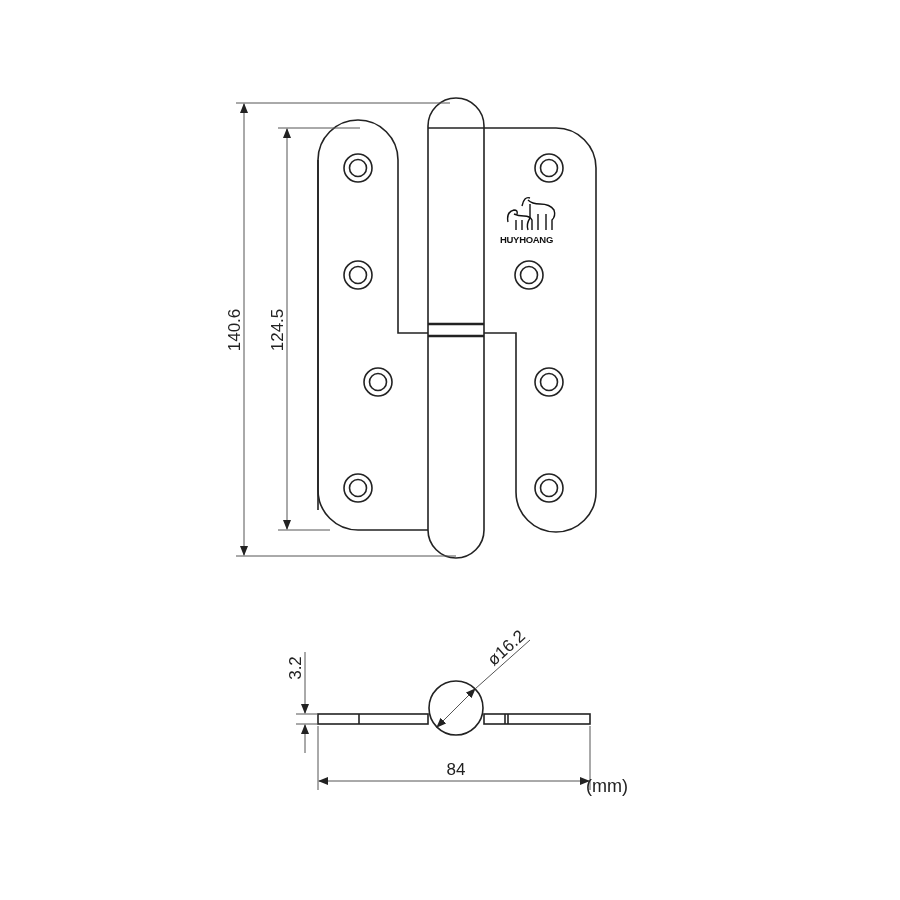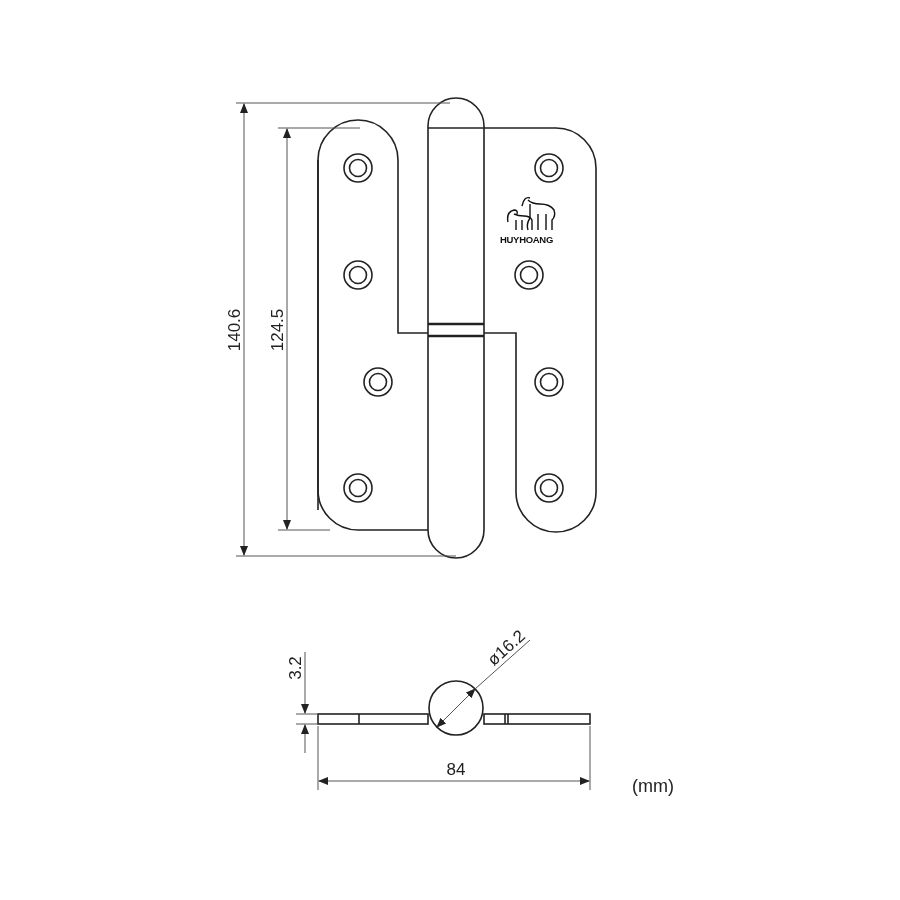--- a/index.html
+++ b/index.html
@@ -1,19 +1,19 @@
 <!DOCTYPE html>
 <html><head>
   <meta charset="utf-8">
   <style>
     html, body { margin: 0; padding: 0; background: #ffffff; }
     body { width: 900px; height: 900px; position: relative; overflow: hidden; font-family: "Liberation Sans", sans-serif; }
     svg { position: absolute; left: 0; top: 0; }
     .dim-text { font-family: "Liberation Sans", sans-serif; font-size: 17px; fill: #222; }
-    .unit { position: absolute; left: 632px; top: 776px; font-size: 18px; color: #222; font-family: "Liberation Sans", sans-serif; }
+    .unit { position: absolute; left: 586px; top: 776px; font-size: 18px; color: #222; font-family: "Liberation Sans", sans-serif; }
     .logo-text { font-family: "Liberation Sans", sans-serif; font-size: 9.5px; font-weight: bold; fill: #111; letter-spacing: -0.3px; }
   </style>
 </head>
 <body>
 
 <svg width="900" height="900" viewBox="0 0 900 900">
   <defs>
     <marker id="arr" markerWidth="10" markerHeight="8" refX="9" refY="4" orient="auto" markerUnits="userSpaceOnUse">
       <path d="M0,0 L10,4 L0,8 Z" fill="#222"></path>
     </marker>

